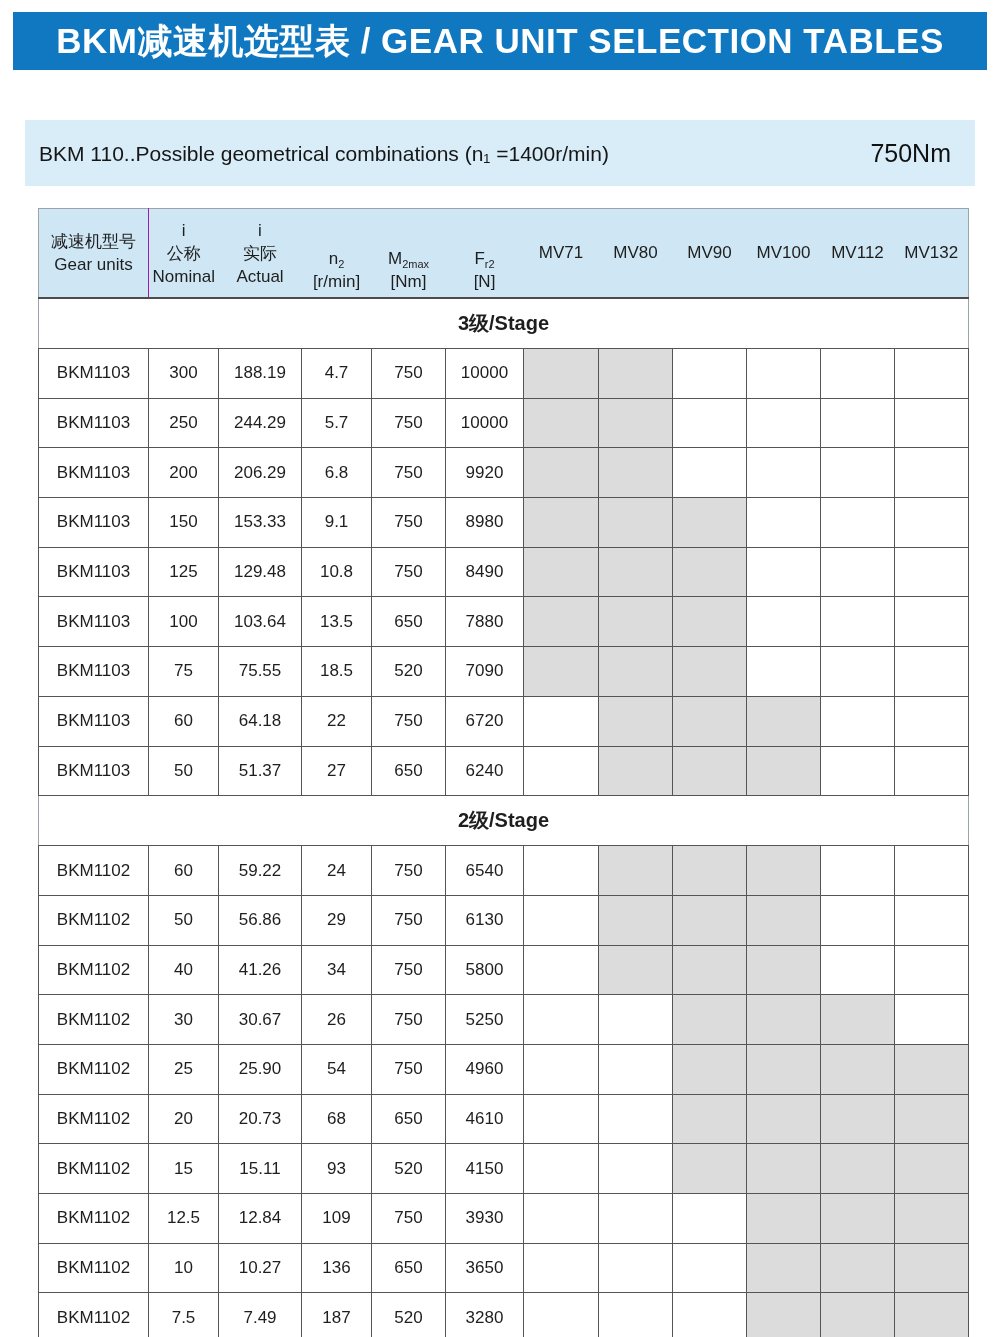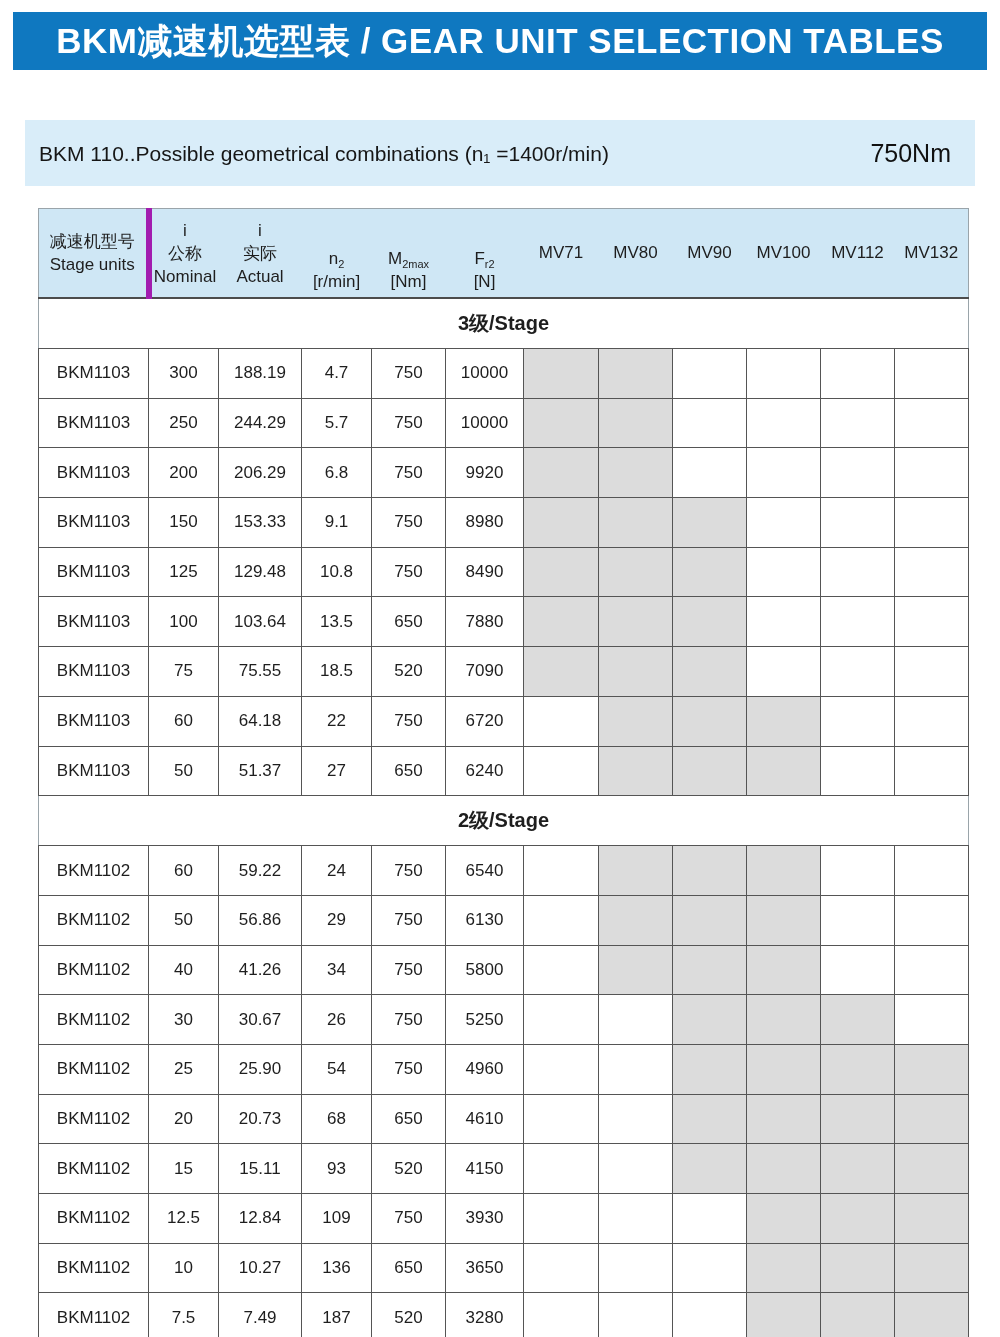--- a/index.html
+++ b/index.html
@@ -60,21 +60,21 @@
   }
   thead th {
     background: var(--table-header-bg, #cfe7f5);
     height: 88px;
     padding: 0;
     font-weight: normal;
     font-size: 17px;
     vertical-align: middle;
     border-bottom: 2px solid #4c4c4c;
   }
-  thead th.col-gear { border-right: 6px solid #a21caf; }
+  thead th.col-gear { border-right: 1px solid #a21caf; }
   .hstack {
     display: flex; flex-direction: column;
     align-items: center; justify-content: center;
     height: 100%;
     line-height: 23px;
     box-sizing: border-box;
   }
   .hstack.pad-top { padding-top: 33px; }
   sub.hsub { font-size: 11px; line-height: 0; }
   tbody td {
@@ -124,21 +124,21 @@
         <col style="width:74px">
       <col style="width:74px">
         <col style="width:74px">
         <col style="width:74px">
     </colgroup>
     <thead>
       <tr>
         <th class="col-gear">
           <div class="hstack">
             <div>减速机型号</div>
-            <div>Stage units</div>
+            <div>Gear units</div>
           </div>
         </th>
         <th>
           <div class="hstack">
             <div>i</div>
             <div>公称</div>
             <div>Nominal</div>
           </div>
         </th>
         <th>

